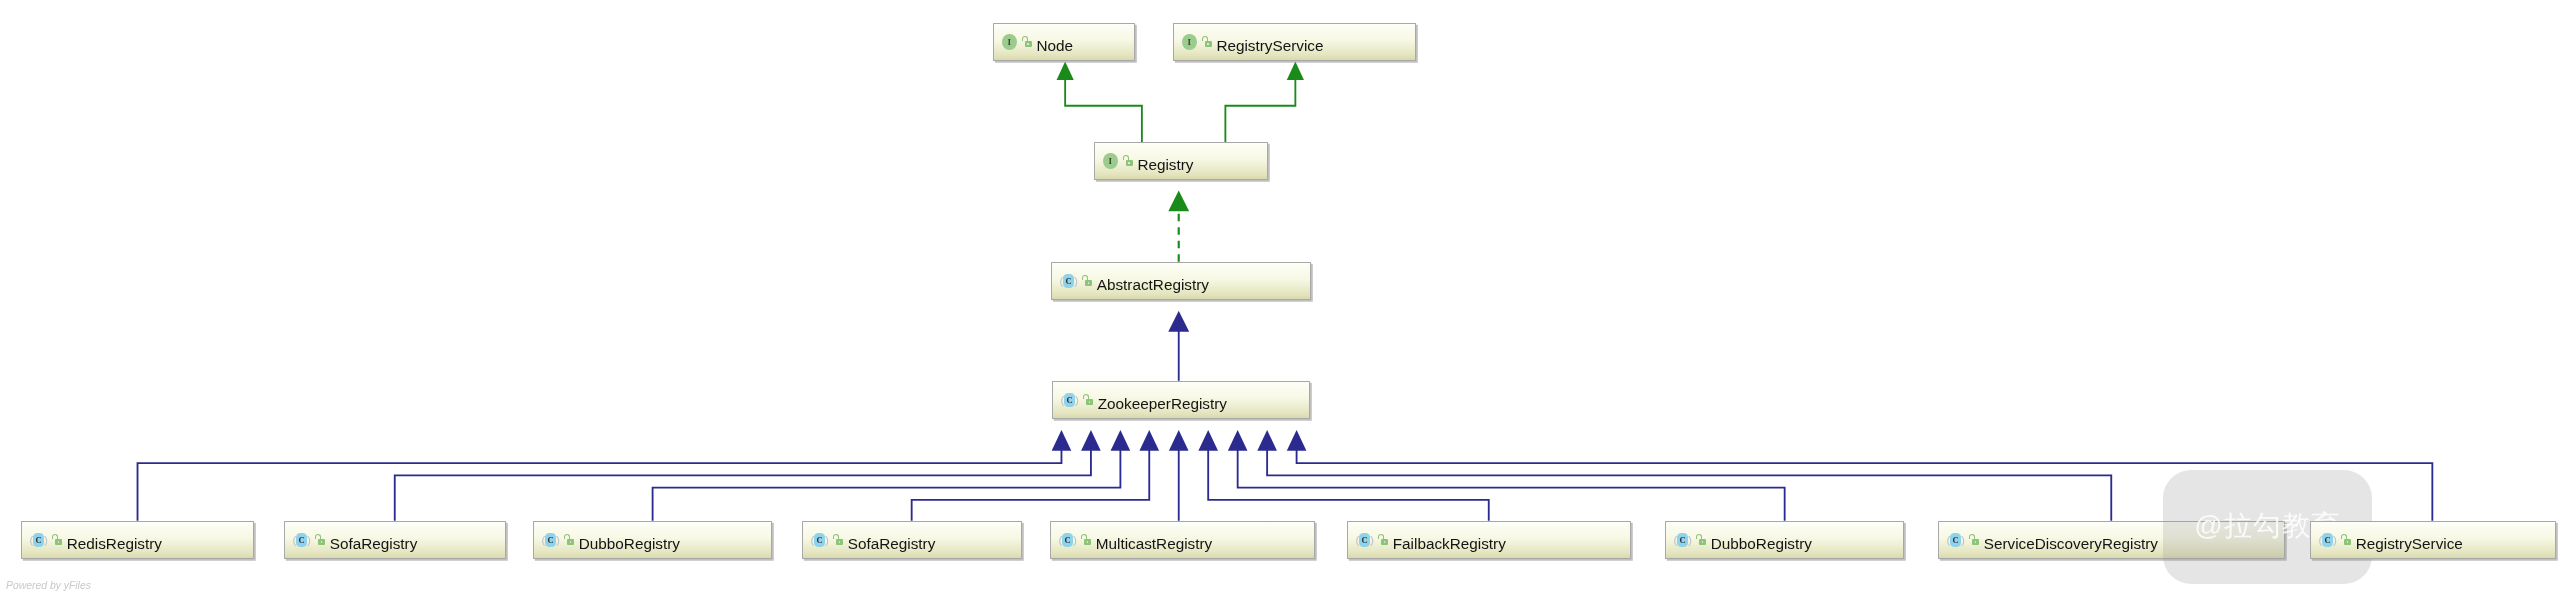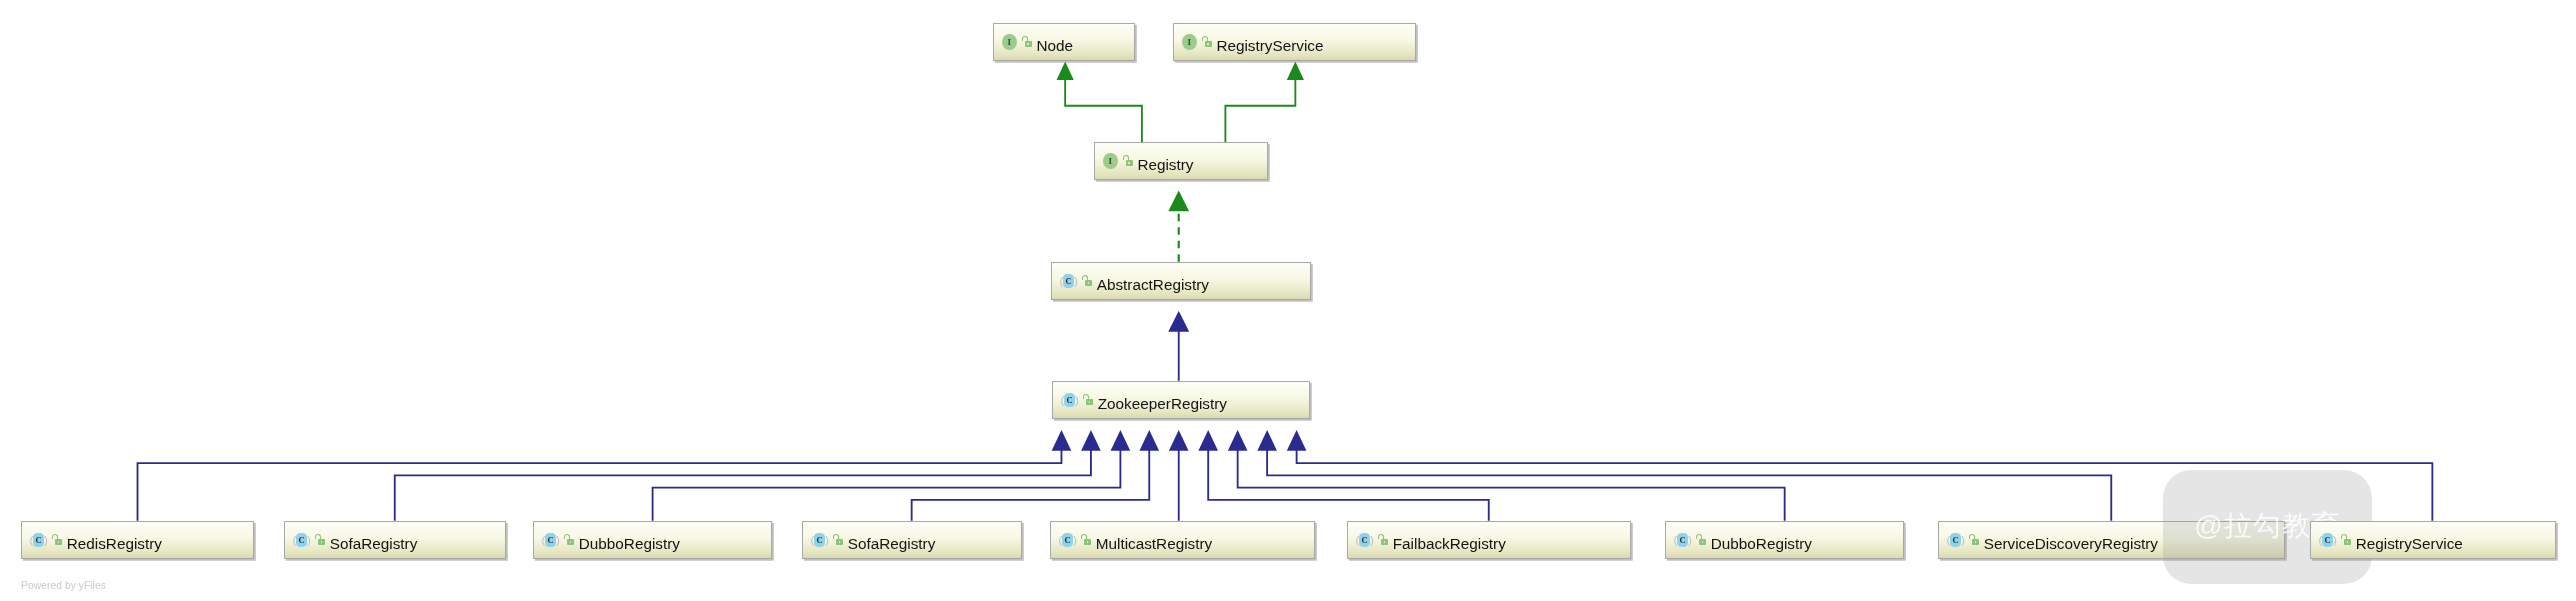--- a/index.html
+++ b/index.html
@@ -150,26 +150,27 @@
     font-size: 15.3px;
     color: #141414;
     line-height: 1;
     flex: 0 0 auto;
     margin-top: 8px;
   }
 
   
   #yfiles-watermark {
     position: absolute;
-    left: 21px;
+    left: 6px;
     top: 580px;
     font-family: "Liberation Sans", sans-serif;
     font-size: 10.4px;
     color: #c9c9c9;
     white-space: nowrap;
+    font-style: italic;
   }
   #brand-watermark {
     position: absolute;
     left: 2163px;
     top: 470px;
     width: 209px;
     height: 114px;
     border-radius: 28px;
     background: rgba(155,155,155,0.26);
     display: flex;

